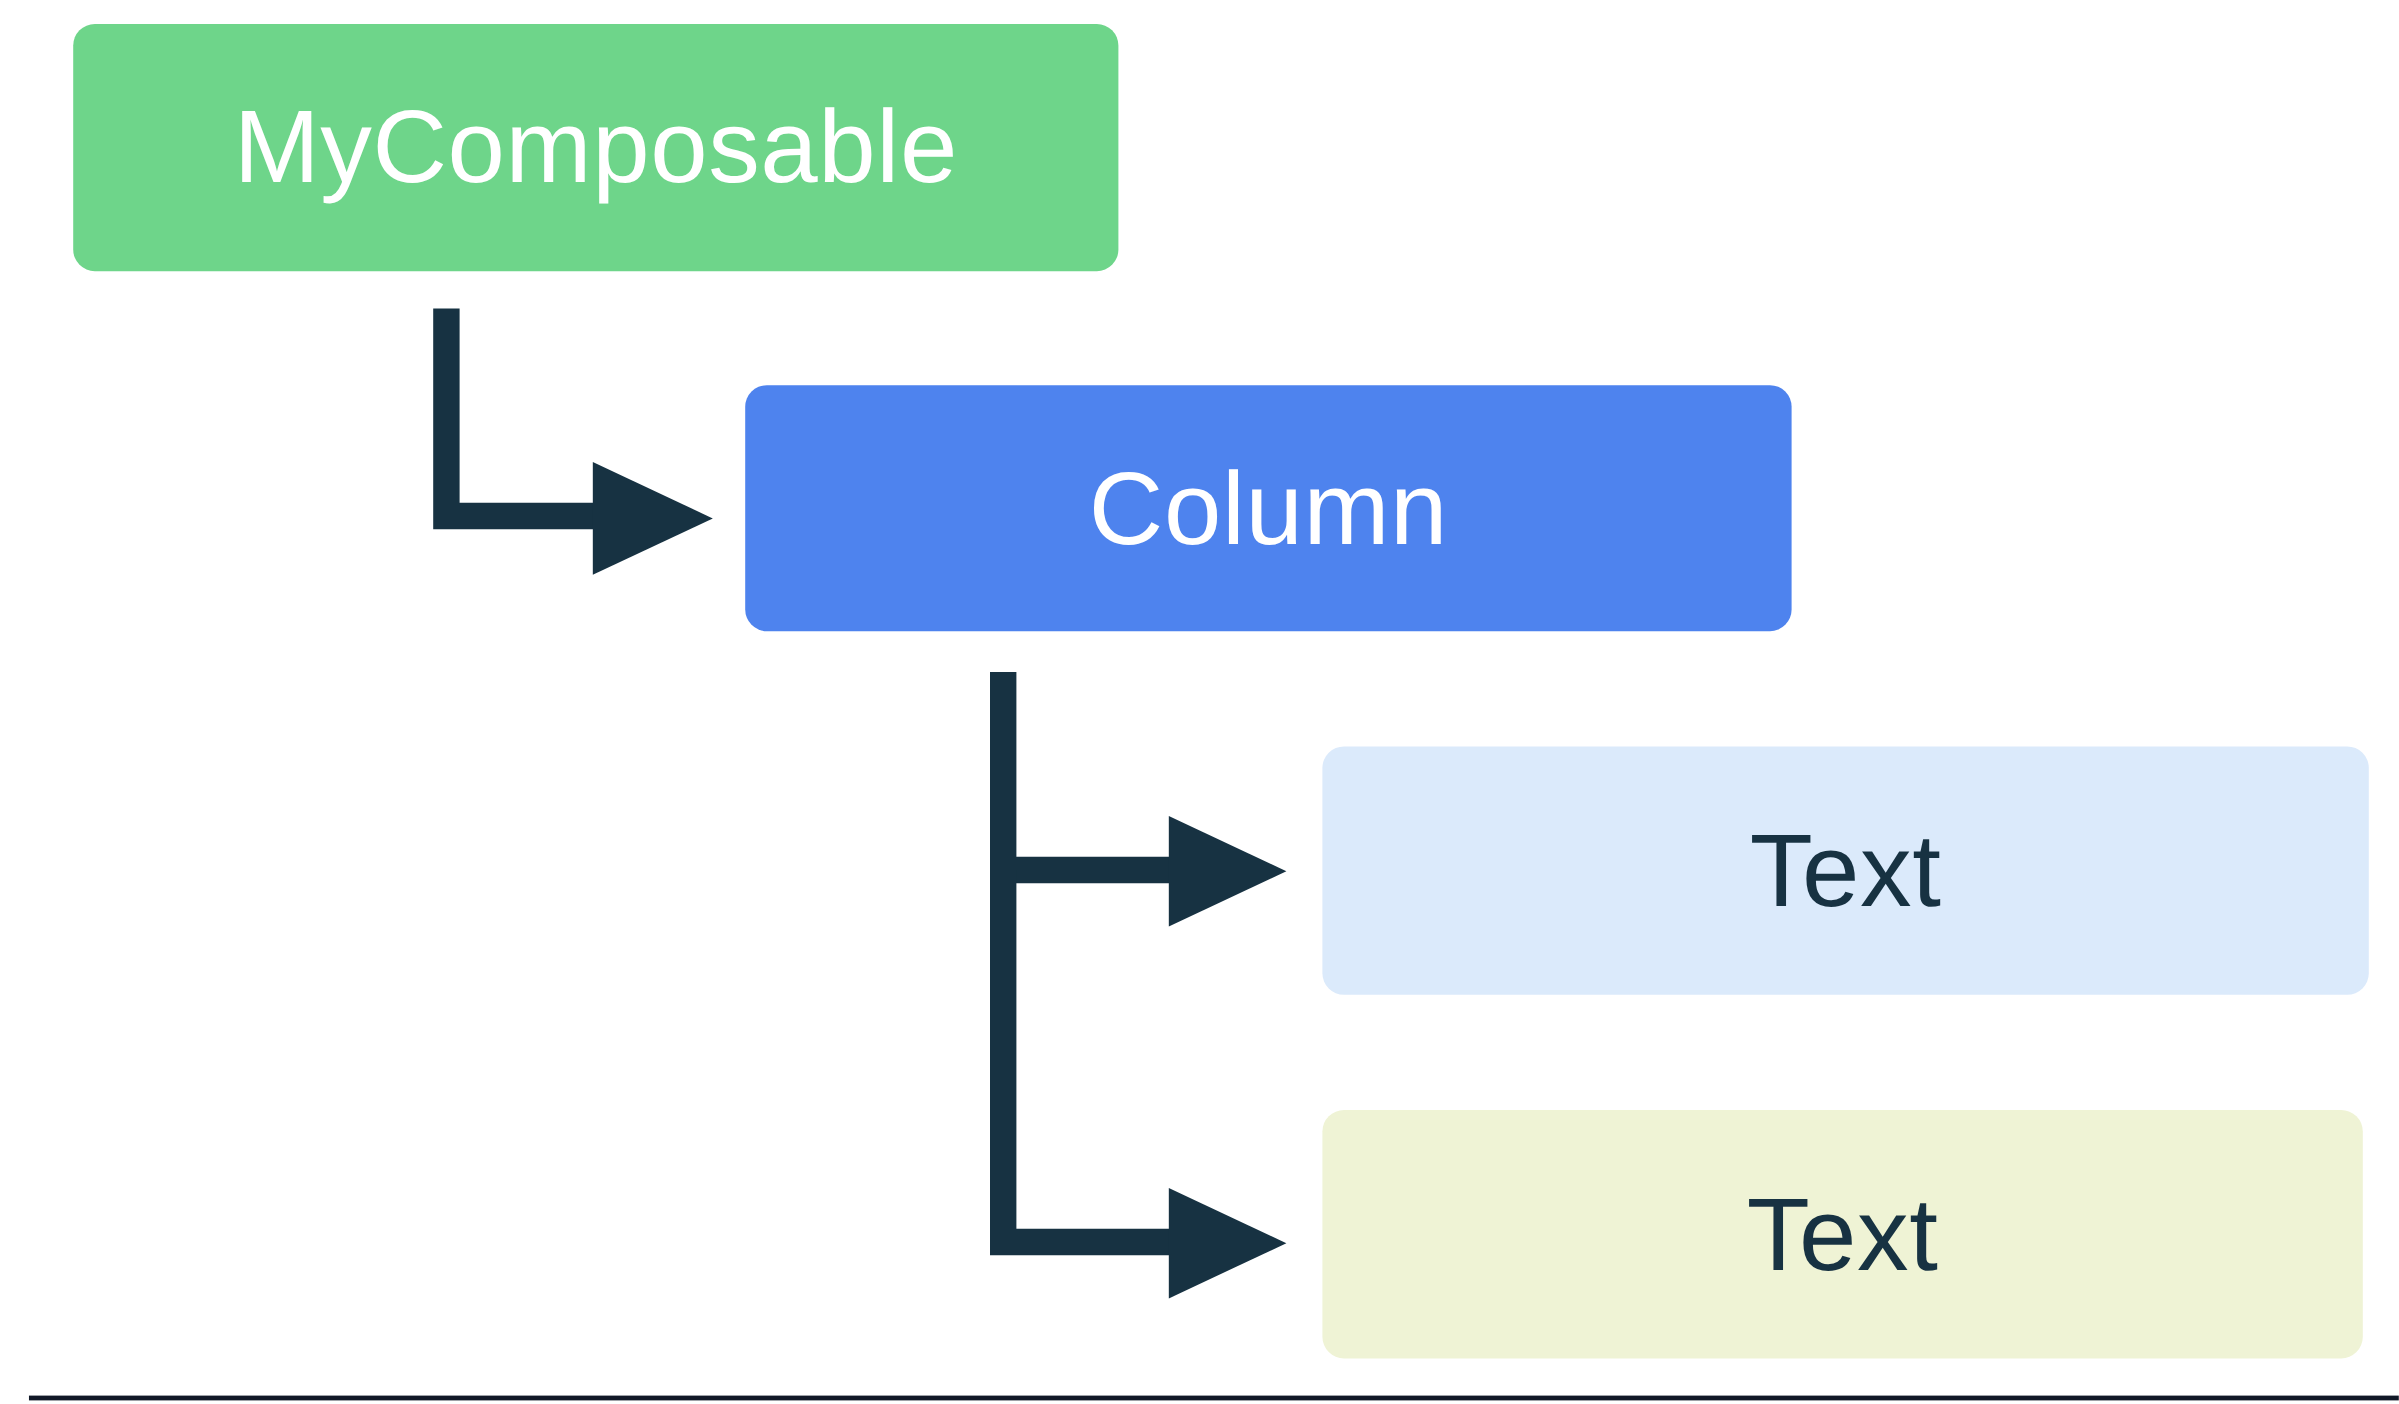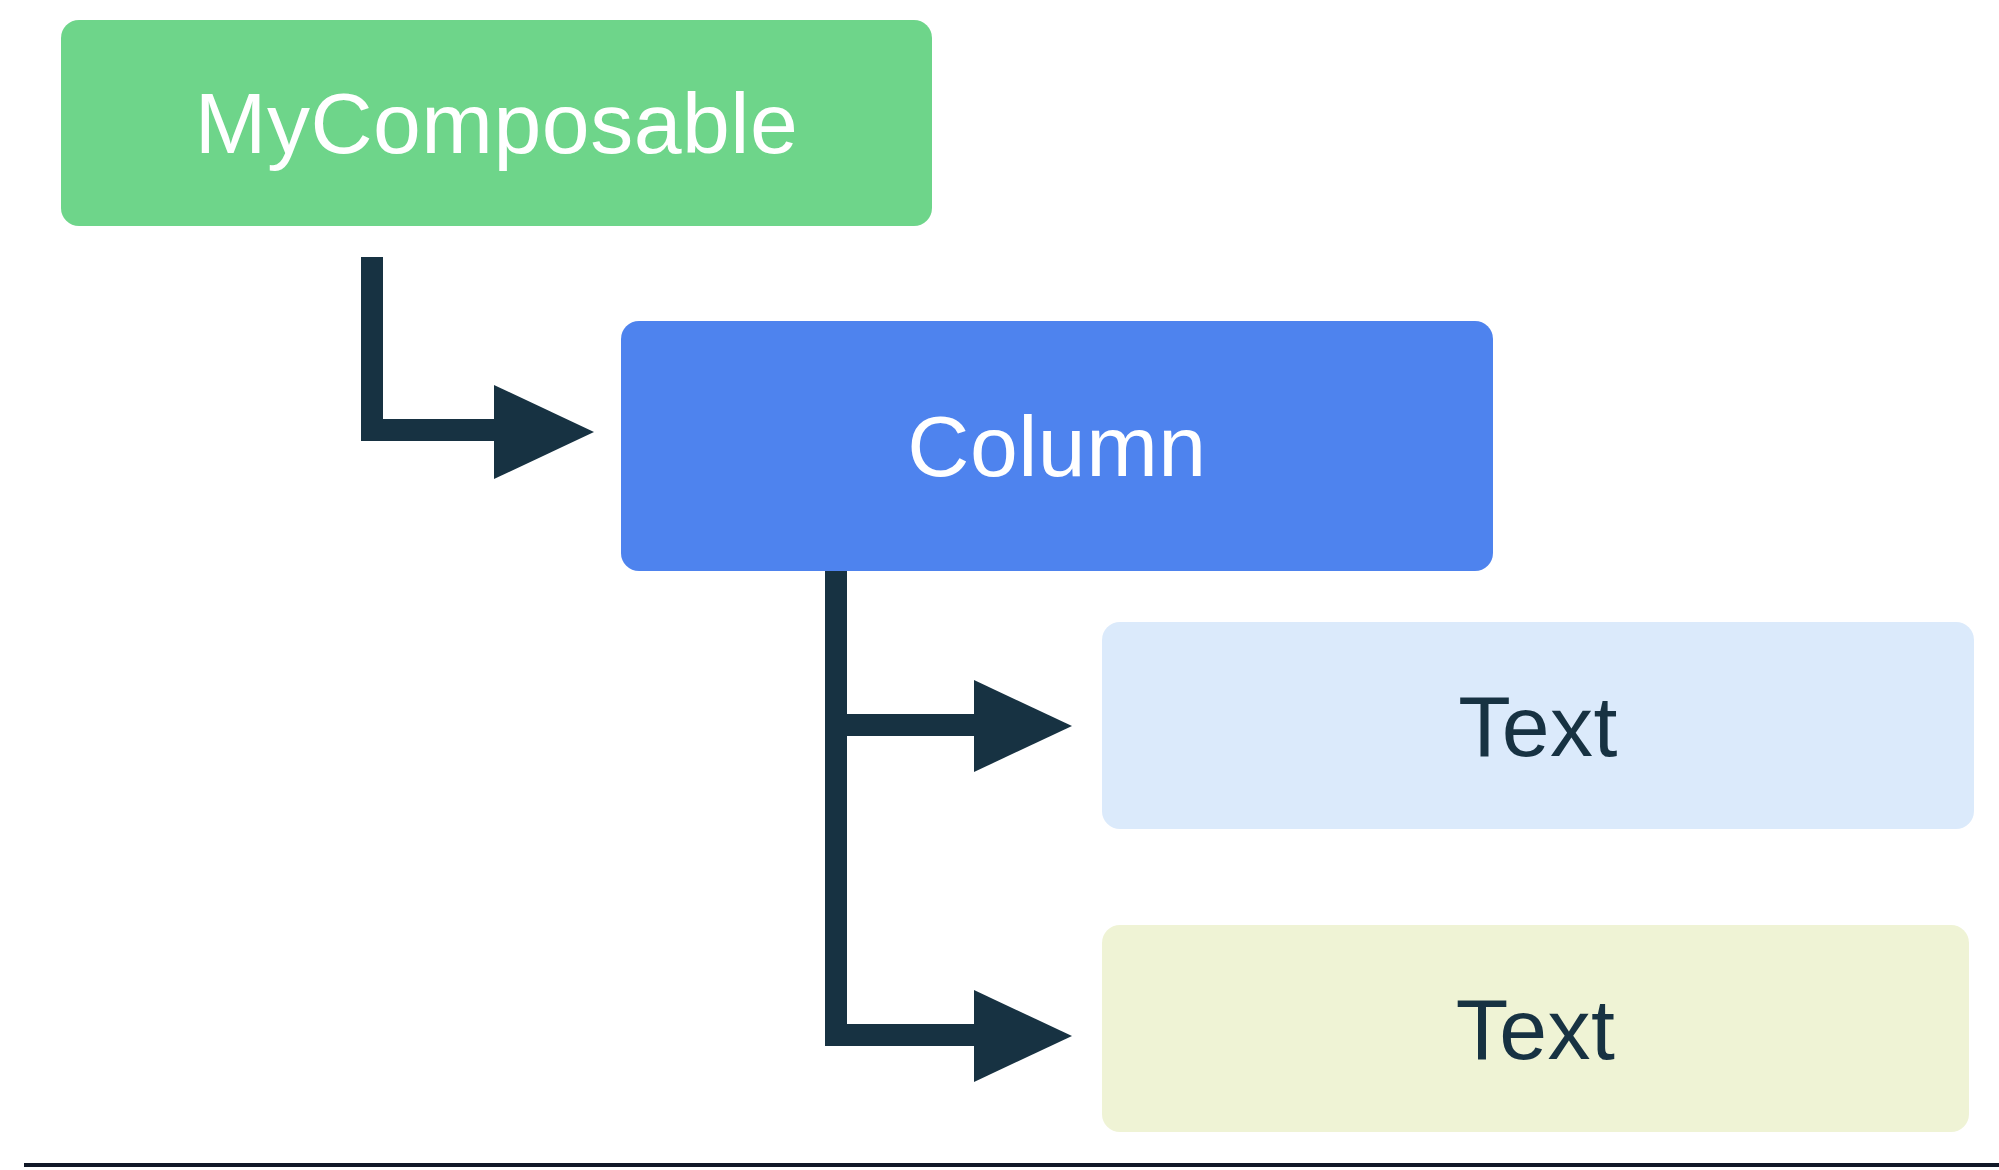--- a/index.html
+++ b/index.html
@@ -45,21 +45,21 @@
   #node-root .node-label {
     color: #ffffff;
     font-size: 86px;
   }
 
   
   #node-column {
     left: 597px;
     top: 321px;
     width: 872px;
-    height: 250px;
+    height: 205px;
     background: #4E83EE;
   }
   #node-column .node-label {
     color: #ffffff;
     font-size: 86px;
   }
 
   
   #node-text-1 {
     left: 1078px;

